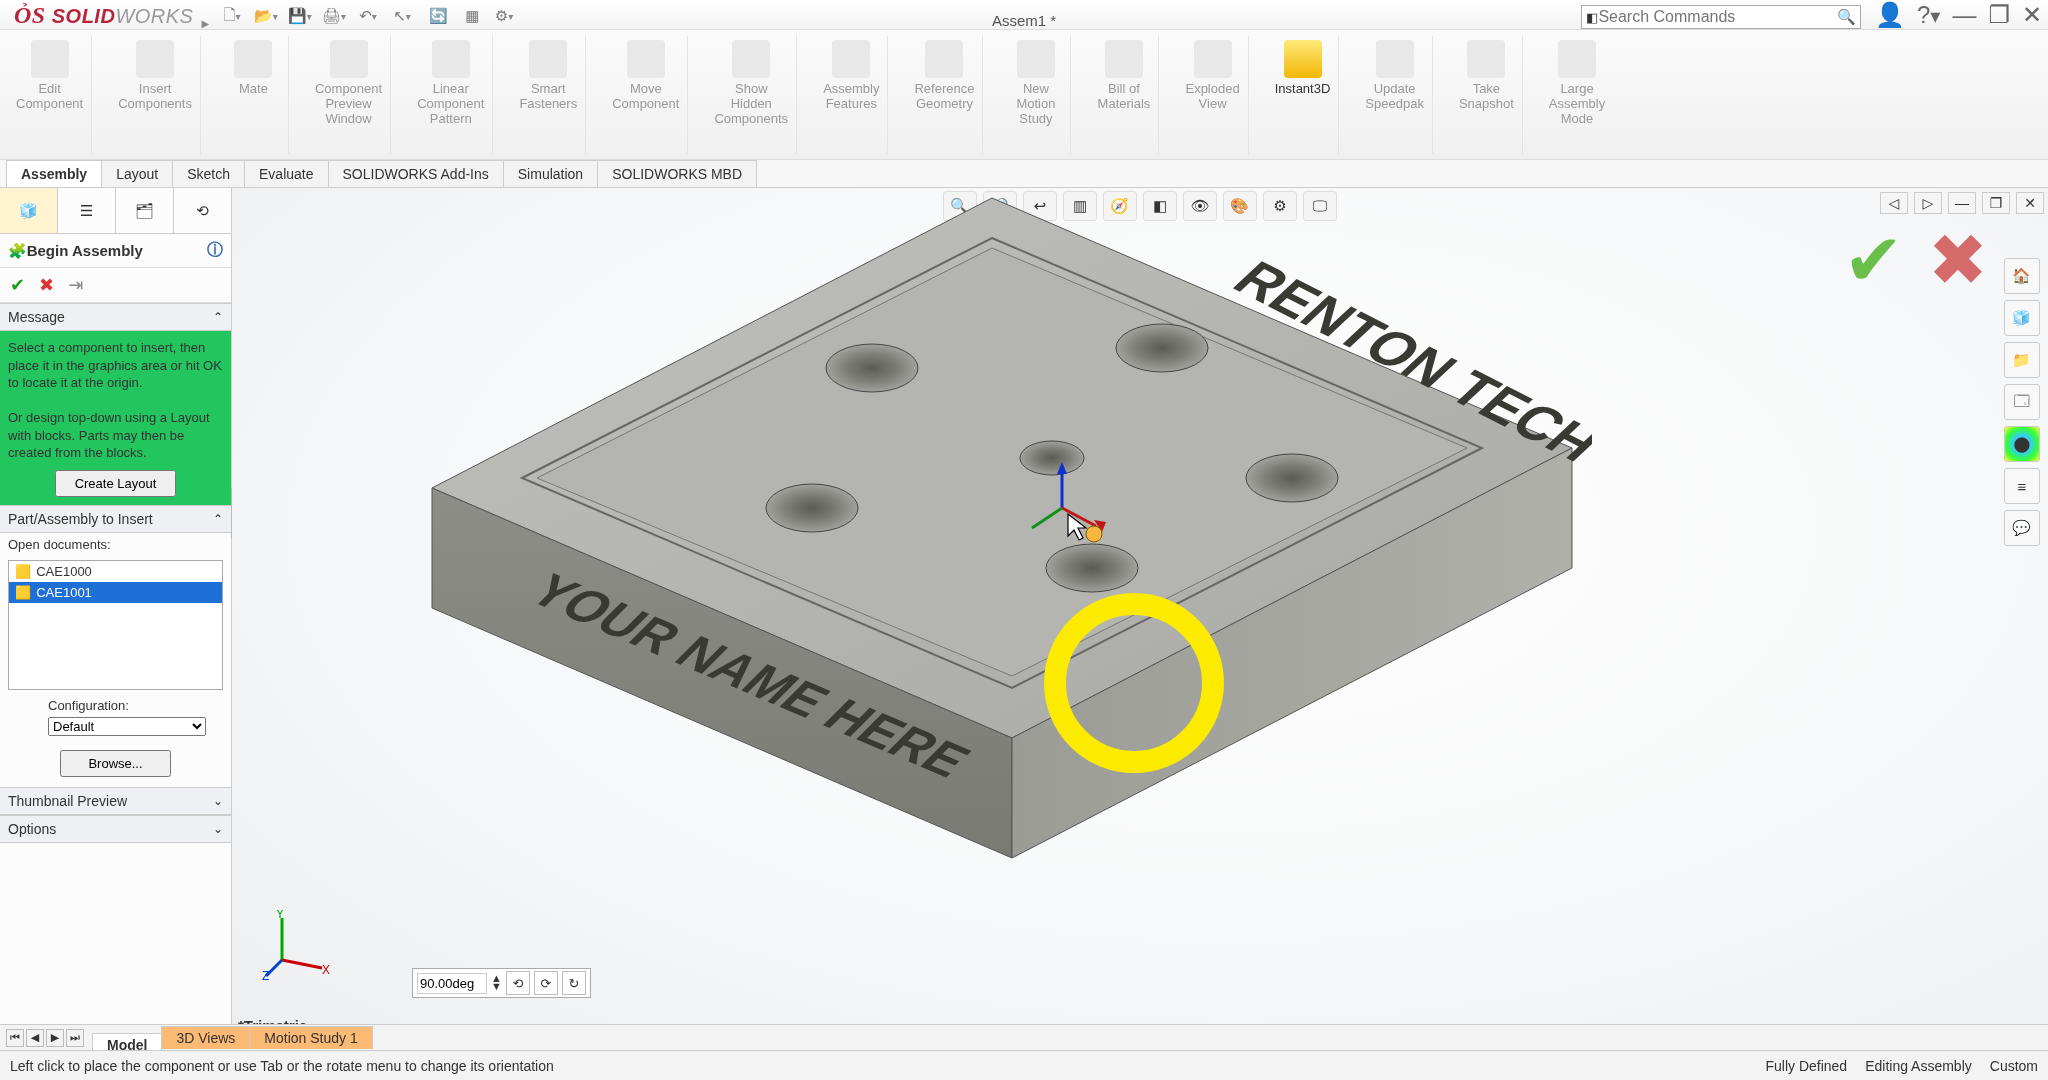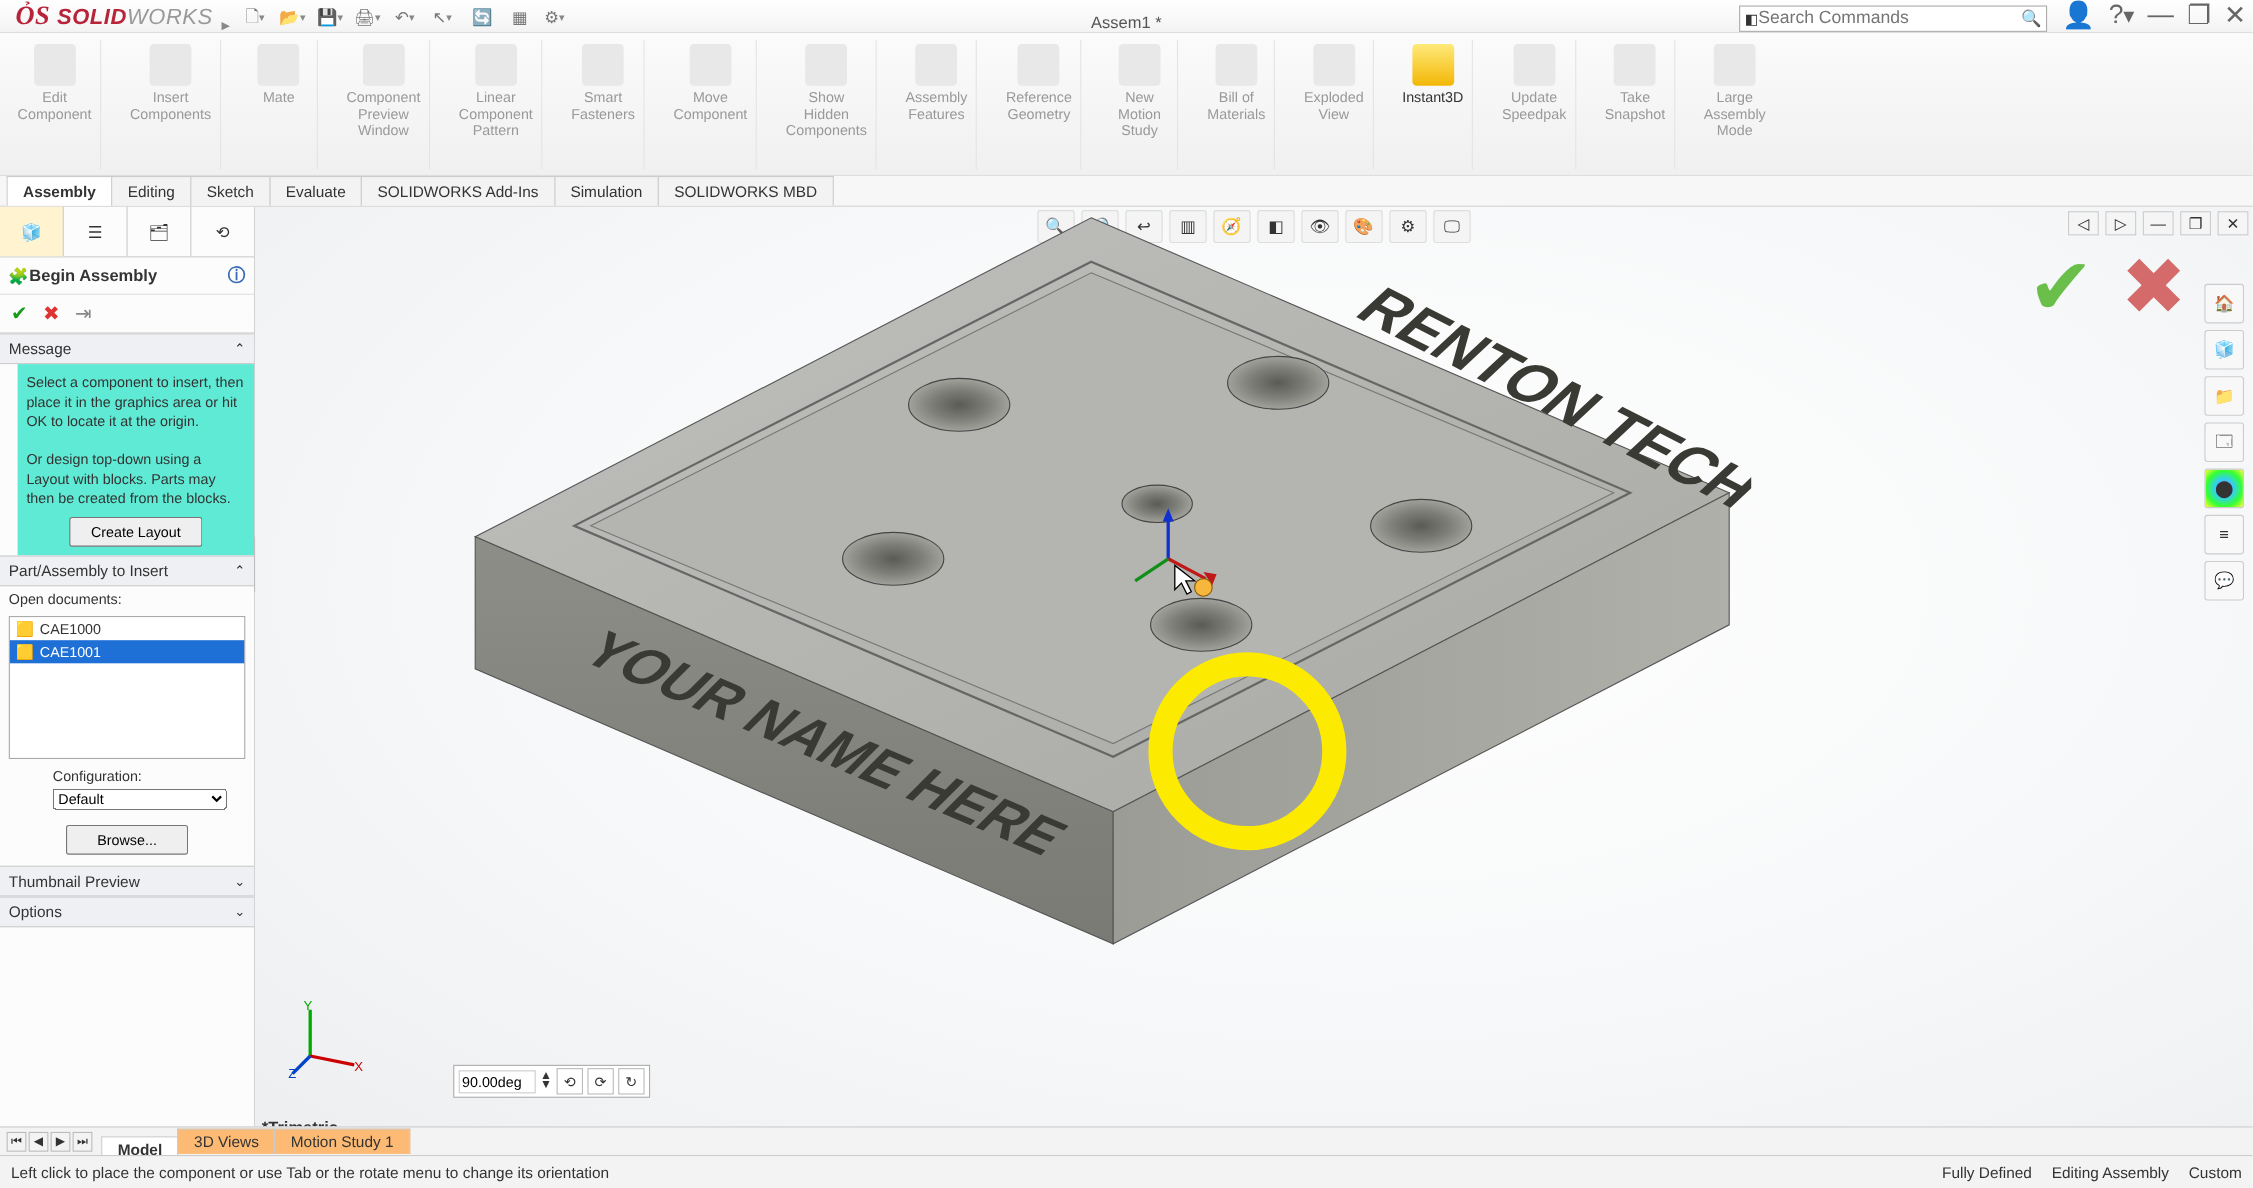--- a/index.html
+++ b/index.html
@@ -34,21 +34,21 @@
 .side { width:232px; border-right:1px solid #ccc; background:#fcfcfc; display:flex; flex-direction:column; position:relative;}
 .side-top { height:46px; display:flex; border-bottom:1px solid #ccc;}
 .side-top div{flex:1; display:flex; align-items:center; justify-content:center; border-right:1px solid #ccc; cursor:pointer;}
 .side-top div:last-child{border-right:none;}
 .pm-title { display:flex; align-items:center; padding:6px 8px; border-bottom:1px solid #ddd; font-weight:bold; font-size:15px;}
 .pm-help{margin-left:auto; color:#3a6db5; font-size:16px;}
 .pm-confirm { display:flex; gap:14px; padding:6px 10px; border-bottom:1px solid #ddd;}
 .pm-confirm span{cursor:pointer; font-size:18px;}
 .sect-head { background:#eef0f3; padding:5px 8px; font-size:14px; border-top:1px solid #ccc; border-bottom:1px solid #ccc; display:flex; align-items:center;}
 .sect-head .chev{margin-left:auto; font-size:12px;}
-.msg-body { background:#5eead4; padding:8px; font-size:13px; line-height:1.35;margin-left:16px;}
+.msg-body { background:#22c55e; padding:8px; font-size:13px; line-height:1.35;}
 .msg-body button{display:block; margin:8px auto 0; padding:4px 18px; font-size:13px;}
 .open-docs { padding:4px 8px; font-size:13px;}
 .doc-list { border:1px solid #aaa; height:130px; margin:4px 8px; font-size:13px; background:#fff;}
 .doc-item{padding:3px 6px; display:flex; align-items:center; gap:5px; cursor:pointer;}
 .doc-item.sel{background:#1e6fd6; color:#fff;}
 .cfg { padding:4px 8px; font-size:13px;margin-left:40px;}
 .cfg select{width:90%; margin-top:4px; font-size:13px;}
 .browse-btn{display:block; margin:10px auto; padding:4px 26px; font-size:13px;}
 
 .viewport { flex:1; position:relative; background:radial-gradient(ellipse at 55% 40%, #ffffff 0%, #f6f7f8 60%, #eceef0 100%);}
@@ -177,21 +177,21 @@
       <div class="rib-lbl">Take<br>Snapshot</div>
     </div>
   <div class="rib-grp noborder">
       <div class="rib-ico"></div>
       <div class="rib-lbl">Large<br>Assembly<br>Mode</div>
     </div>
 </div>
 
 <div class="cmdtabs">
   <div class="cmdtab active">Assembly</div>
-  <div class="cmdtab">Editing</div>
+  <div class="cmdtab">Layout</div>
   <div class="cmdtab">Sketch</div>
   <div class="cmdtab">Evaluate</div>
   <div class="cmdtab">SOLIDWORKS Add-Ins</div>
   <div class="cmdtab">Simulation</div>
   <div class="cmdtab">SOLIDWORKS MBD</div>
 </div>
 
 <div class="main">
 
   <div class="side">

